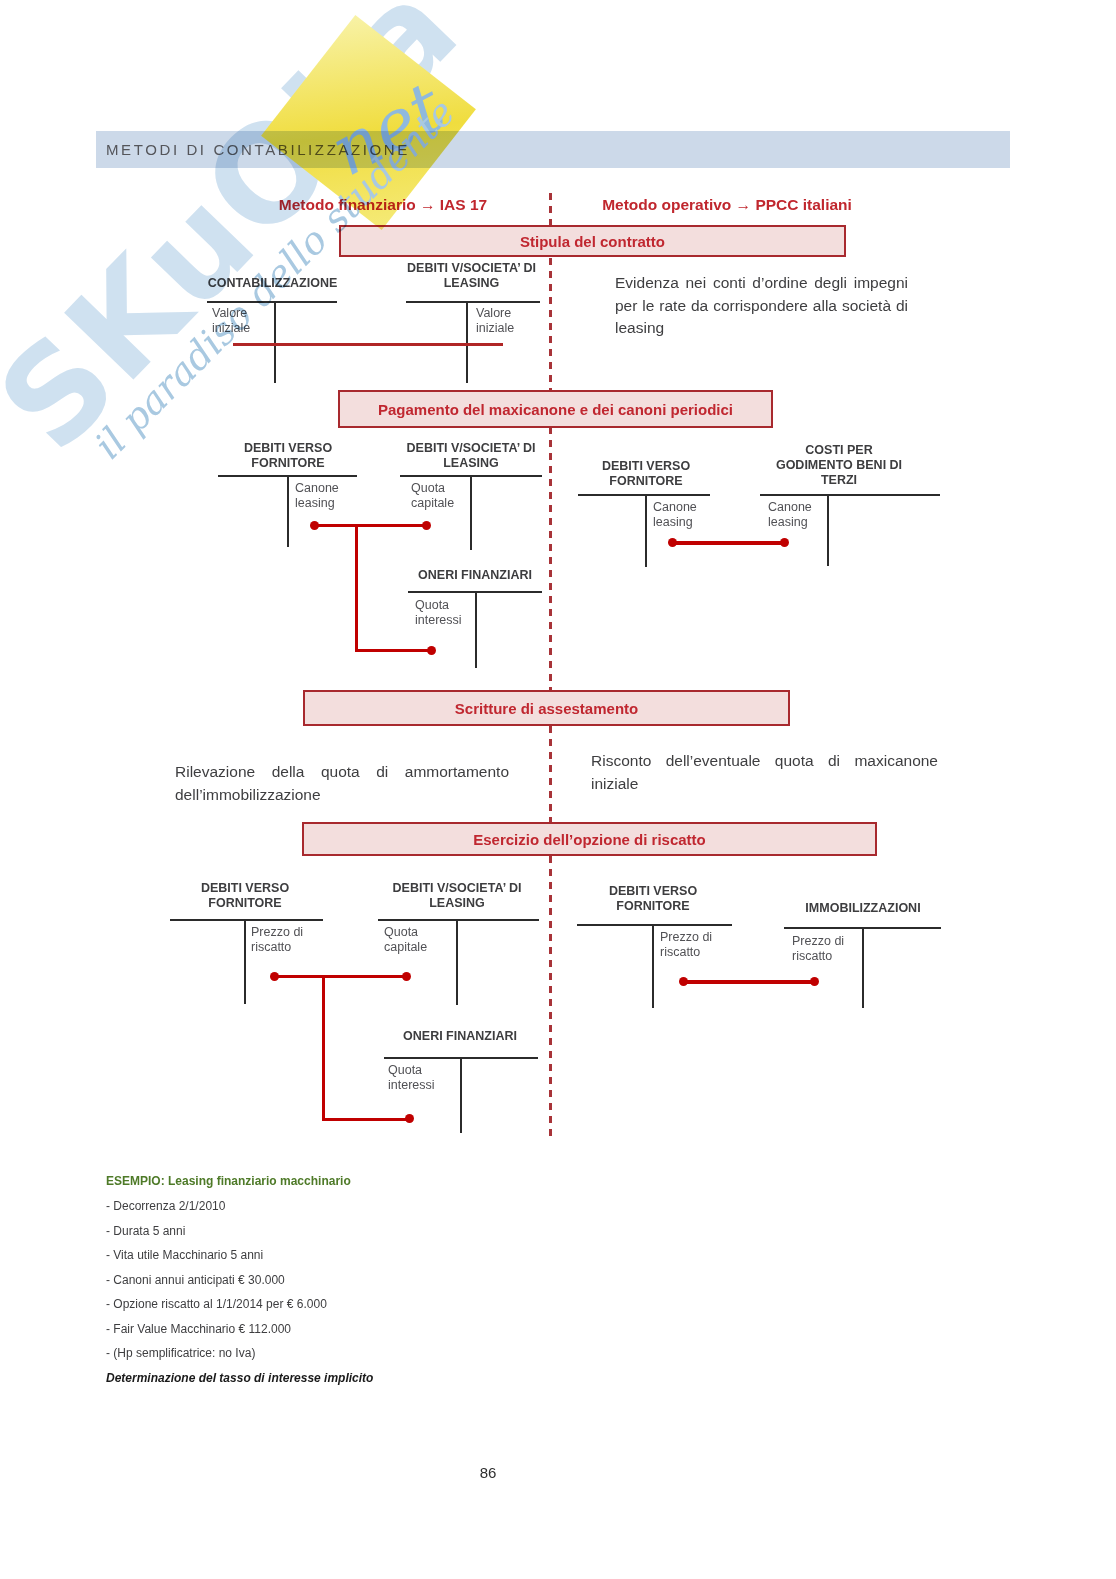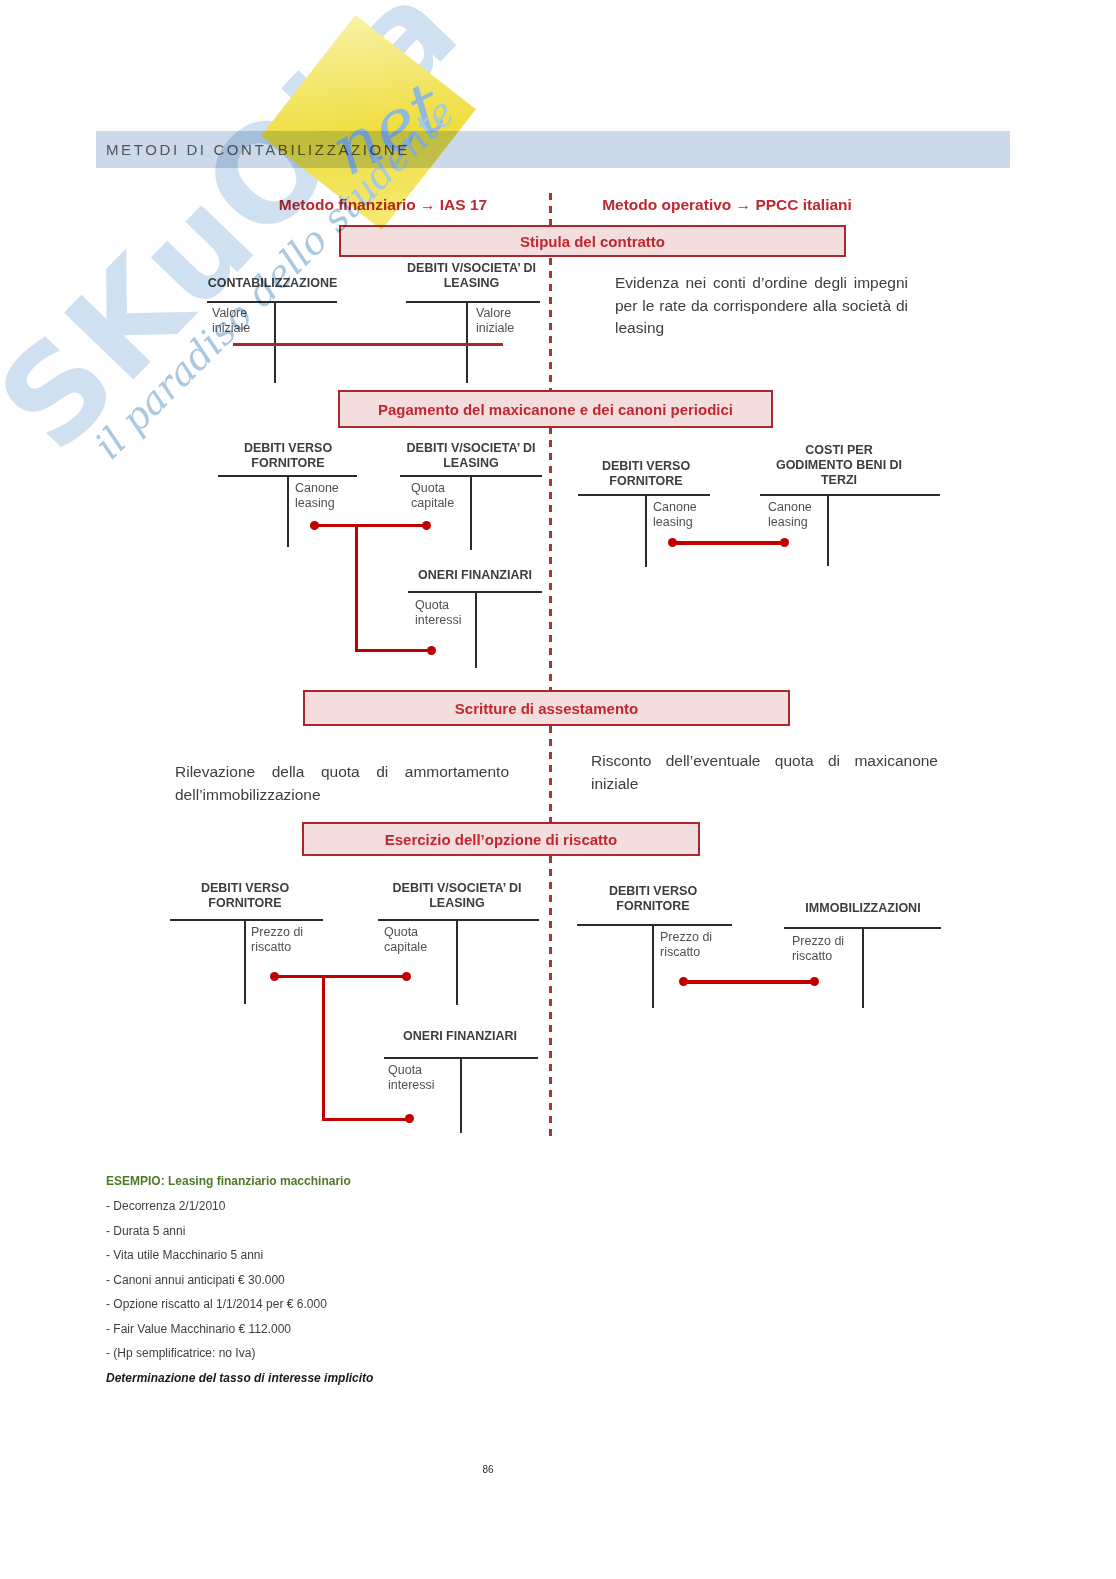--- a/index.html
+++ b/index.html
@@ -37,21 +37,21 @@
   
   .note{position:absolute;font-size:15.5px;color:#3e3e40;text-align:justify;line-height:1.46;}
 
   
   .example{position:absolute;left:106px;top:1169px;width:520px;font-size:12px;color:#3e3e40;}
   .example .ex-title{font-weight:700;color:#4e7a28;line-height:25px;}
   .example .ex-item{line-height:24.5px;}
   .example .ex-footer{font-weight:700;font-style:italic;color:#1a1a1a;line-height:25px;}
 
   .page-number{position:absolute;left:0;top:1464px;width:976px;text-align:center;
-               font-size:10px;color:#2f2f2f;}
+               font-size:15px;color:#2f2f2f;}
 
   
   .watermark{position:absolute;inset:0;pointer-events:none;mix-blend-mode:multiply;z-index:10;}
   .wm-big{position:absolute;left:72px;top:340px;height:132px;font-weight:700;font-size:132px;
           line-height:132px;color:#cfe1f0;letter-spacing:2px;transform:rotate(-46deg);
           transform-origin:0 100%;font-family:"DejaVu Sans", sans-serif;}
   .wm-diamond{position:absolute;left:292px;top:46px;width:153px;height:153px;transform:rotate(38deg);
               background:linear-gradient(135deg,#f8f2a6 0%,#f0dd3e 55%,#f5ea78 100%);}
   .wm-net{position:absolute;left:330px;top:88px;font-style:italic;font-size:70px;color:#8fb9dd;
           transform:rotate(-28deg);font-family:"DejaVu Serif", serif;}
@@ -69,21 +69,21 @@
   <div class="header-bar">
     <span>METODI DI CONTABILIZZAZIONE</span>
   </div>
 
   <div class="mhead" style="left:233px;top:196px;width:300px;">Metodo finanziario → IAS 17</div>
   <div class="mhead" style="left:577px;top:196px;width:300px;">Metodo operativo → PPCC italiani</div>
 
   <div class="box" style="left:339px;top:225px;width:507px;height:32px;">Stipula del contratto</div>
   <div class="box" style="left:338px;top:390px;width:435px;height:38px;">Pagamento del maxicanone e dei canoni periodici</div>
   <div class="box" style="left:303px;top:690px;width:487px;height:36px;">Scritture di assestamento</div>
-  <div class="box" style="left:302px;top:822px;width:398px;height:34px;">Esercizio dell’opzione di riscatto</div>
+  <div class="box" style="left:302px;top:822px;width:575px;height:34px;">Esercizio dell’opzione di riscatto</div>
 
   <div>
     <div class="t-title" style="left:205px;top:276px;width:135px;">CONTABILIZZAZIONE</div>
     <div class="hl" style="left:207px;top:301px;width:130px;"></div>
     <div class="vl" style="left:274px;top:301px;height:82px;"></div>
     <div class="t-entry" style="left:212px;top:306px;width:58px;">Valore iniziale</div>
   </div>
   <div>
     <div class="t-title" style="left:403px;top:261px;width:137px;">DEBITI V/SOCIETA’ DI LEASING</div>
     <div class="hl" style="left:406px;top:301px;width:134px;"></div>

